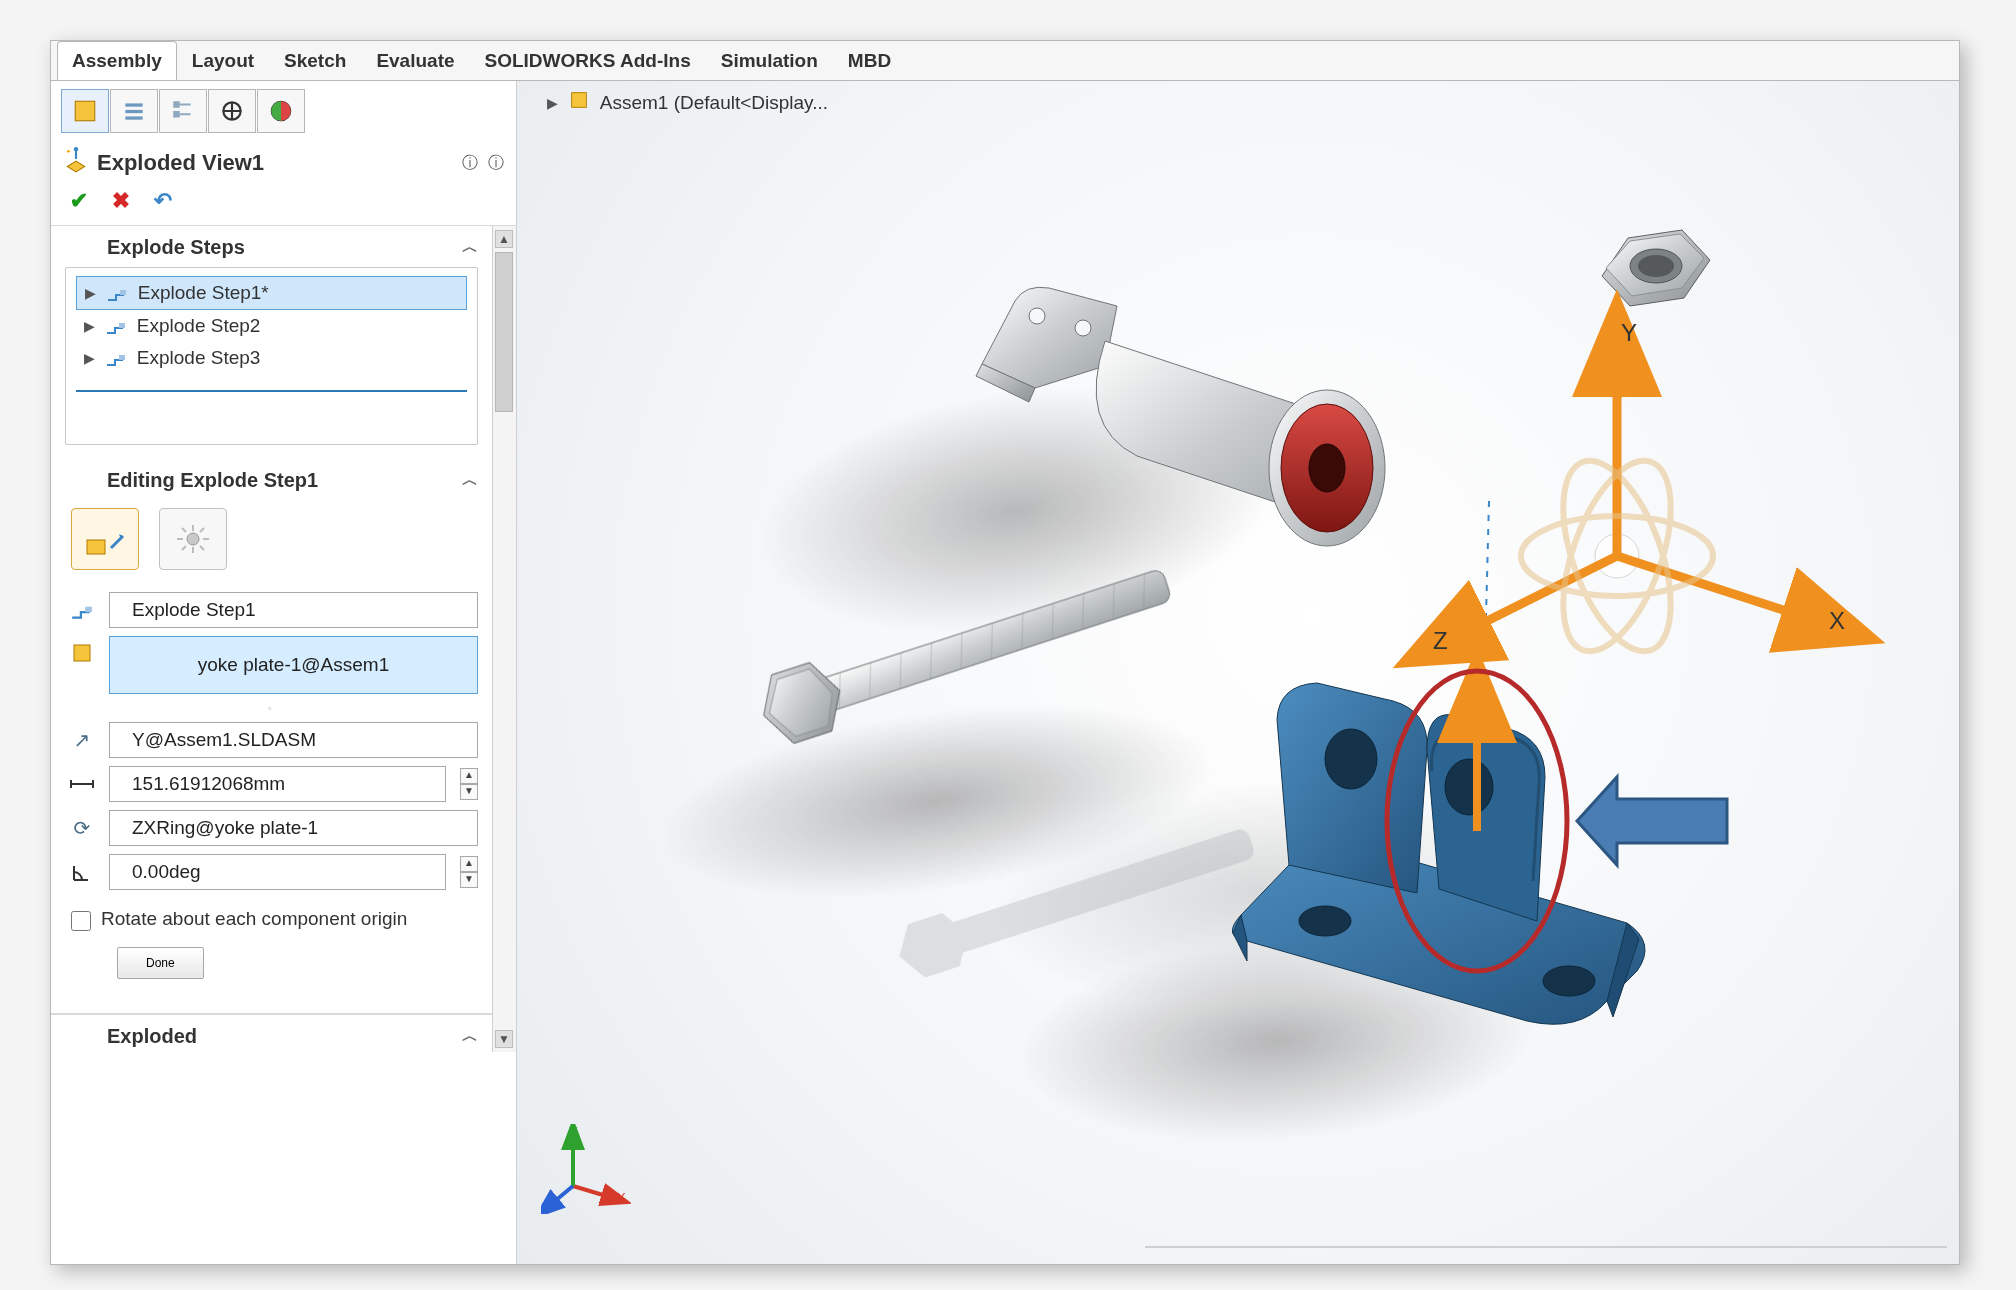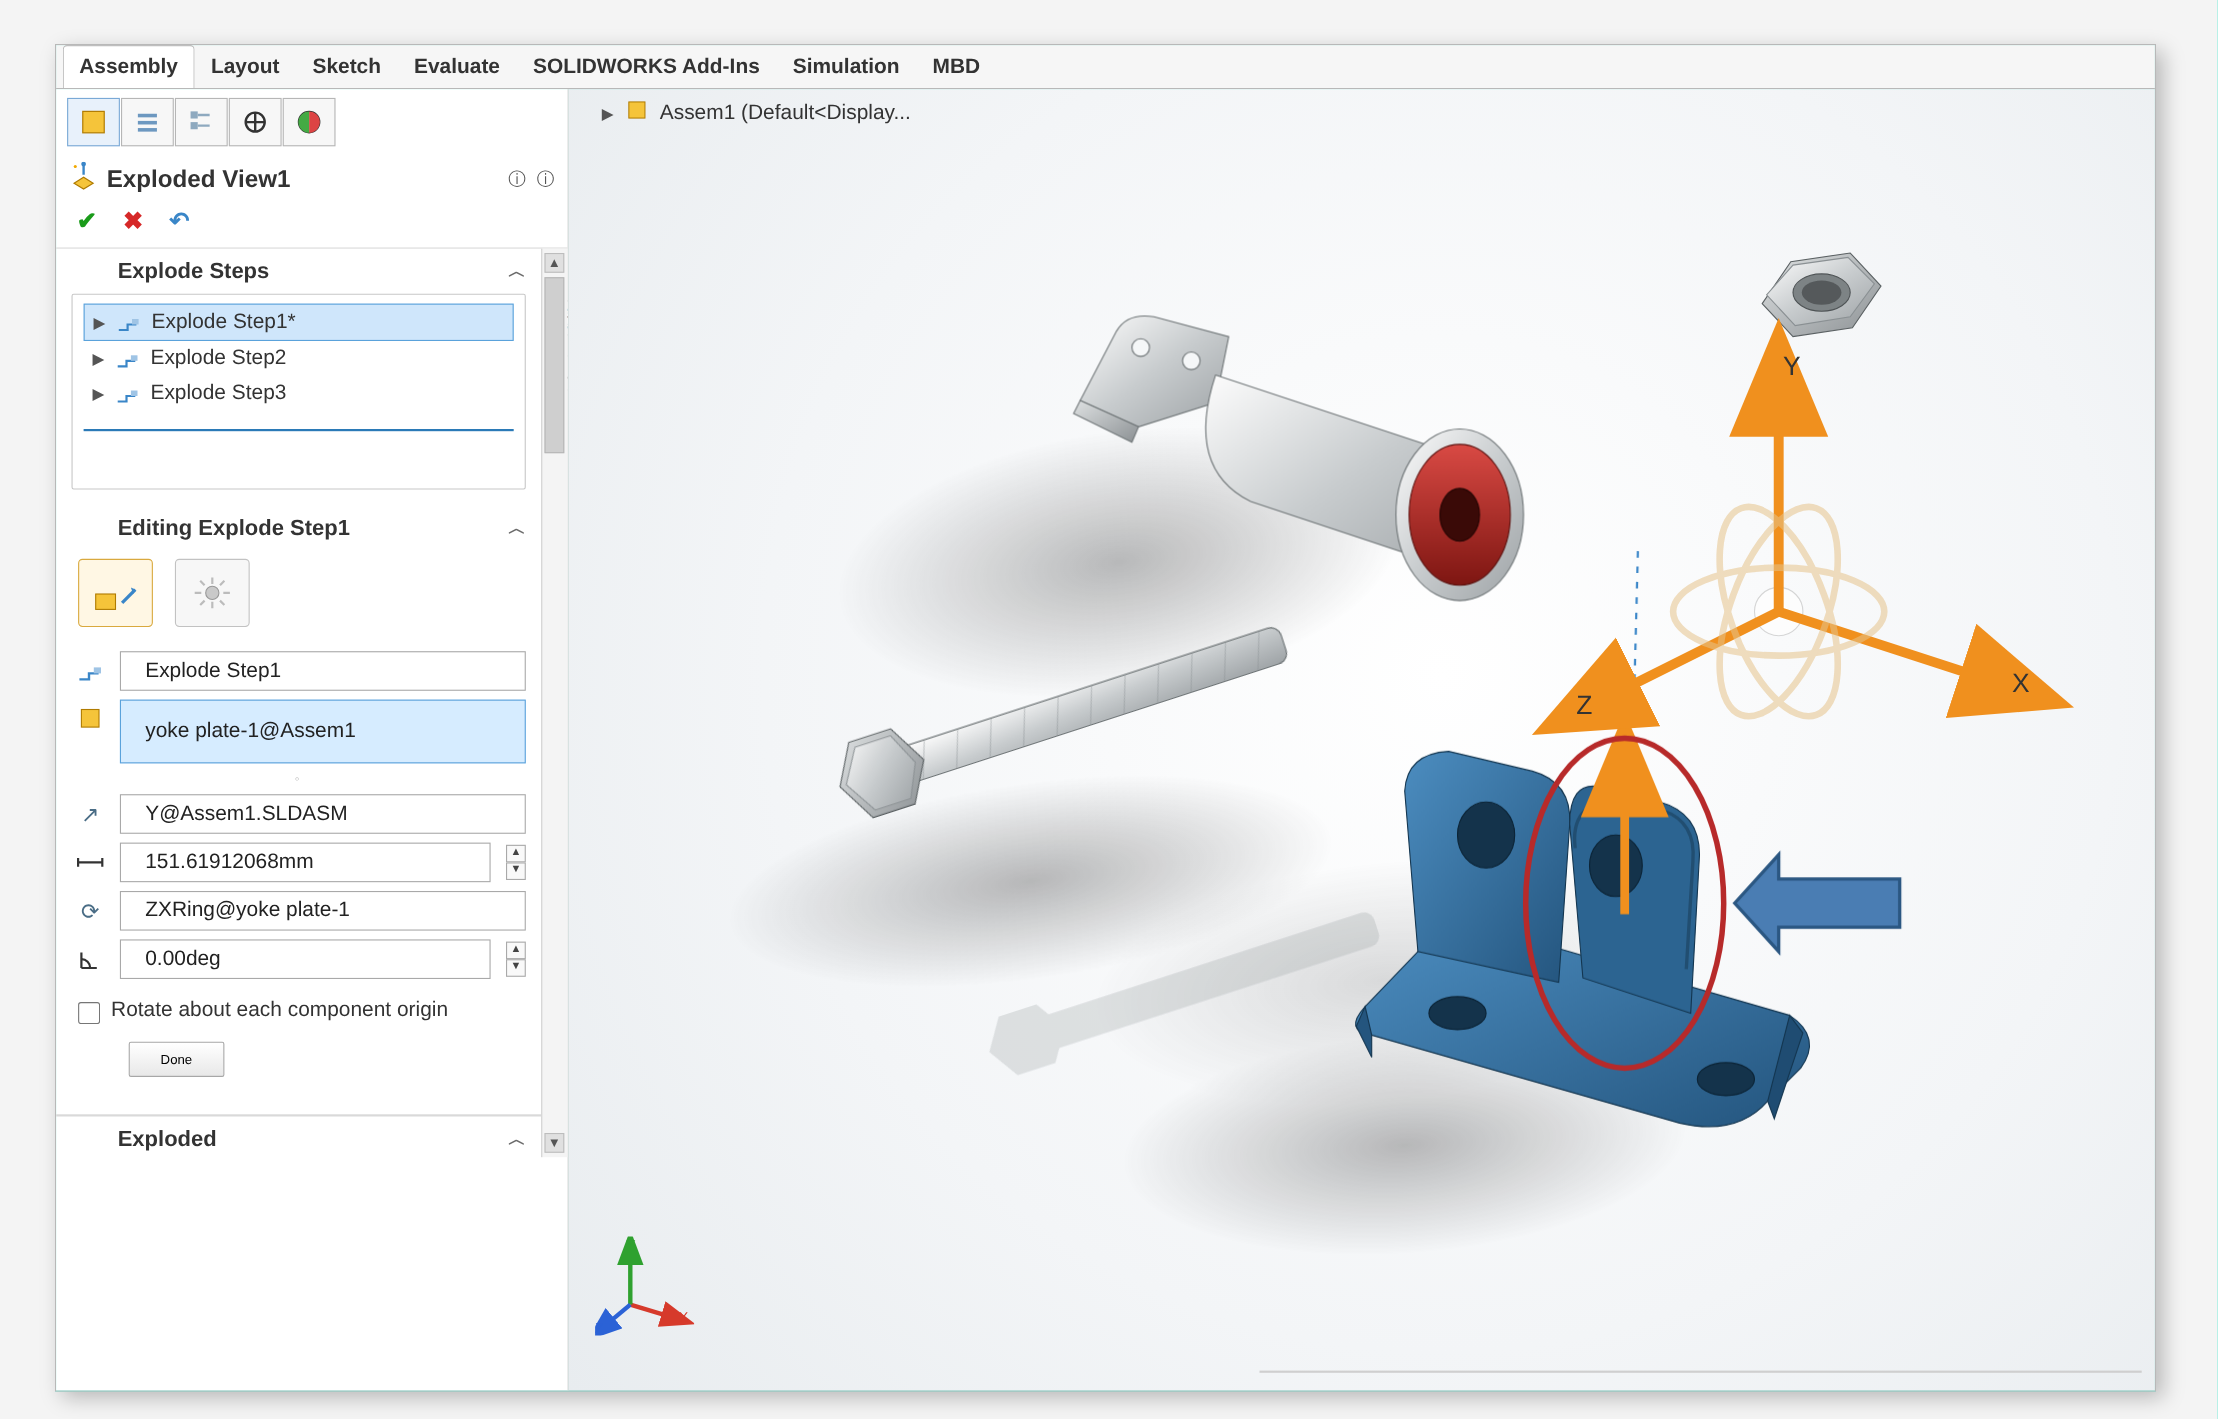--- a/index.html
+++ b/index.html
@@ -1,17 +1,17 @@
 <!DOCTYPE html>
 <html><head>
 <meta charset="utf-8">
 <style>
 * { box-sizing: border-box; margin: 0; padding: 0; font-family: "Segoe UI", Arial, sans-serif; }
 body { background: #f4f4f4; width: 2016px; height: 1290px; overflow: hidden; }
-.app-window { position: absolute; top: 40px; left: 50px; width: 1910px; height: 1225px; background: #5eead4; border: 1px solid #b8b8b8; box-shadow: 6px 6px 18px rgba(0,0,0,.25), 0 0 0 1px rgba(0,0,0,.04) inset; }
+.app-window { position: absolute; top: 40px; left: 50px; width: 1910px; height: 1225px; background: #000000; border: 1px solid #b8b8b8; box-shadow: 6px 6px 18px rgba(0,0,0,.25), 0 0 0 1px rgba(0,0,0,.04) inset; }
 .command-tabs { display:flex; align-items:center; height:40px; border-bottom:1px solid #b8b8b8; background:#f6f6f6; font-size:19px; color:#333; padding-left:6px; }
 .command-tabs .tab { padding: 8px 14px; border:1px solid transparent; border-bottom:none; cursor:pointer;font-weight:bold; }
 .command-tabs .tab.active { background:#fff; border-color:#b8b8b8; border-radius:4px 4px 0 0; font-weight:bold; }
 .heads-up { position:absolute; top:46px; right:18px; display:flex; gap:12px; align-items:center; }
 .heads-up .hu-icon { width:36px; height:36px; display:flex; align-items:center; justify-content:center; color:#4a6d86; font-size:22px; cursor:pointer; }
 .content { display:flex; height:calc(100% - 40px); }
 .left-panel { width:466px; border-right:1px solid #cfcfcf; display:flex; flex-direction:column; background:#fff; overflow:hidden; }
 .panel-toolbar { display:flex; gap:1px; padding:8px 10px 6px; }
 .panel-toolbar .pt-btn { width:48px; height:44px; border:1px solid #b6b6b6; background:#f7f7f7; display:flex; align-items:center; justify-content:center; cursor:pointer; }
 .panel-toolbar .pt-btn.active{ background:#e8f1fb; border-color:#7aa9d6; }
@@ -31,21 +31,21 @@
 .side-icons { position:absolute; right: -38px; top:6px; display:flex; flex-direction:column; gap:18px; }
 .side-icons .si { width:32px; height:32px; border:1px solid #c7c7c7; border-radius:16px; display:flex; align-items:center; justify-content:center; color:#555; cursor:pointer; font-size:17px; background:#f4f4f4; }
 .steps-wrapper { position:relative; }
 .edit-body { padding: 0 14px 20px; }
 .big-btn-row { display:flex; gap:20px; padding: 8px 6px 14px; }
 .big-btn { width:68px; height:62px; border:1px solid #c2c2c2; border-radius:4px; background:#f7f7f7; display:flex; align-items:center; justify-content:center; cursor:pointer; }
 .big-btn.active { border-color:#d9a93e; background:#fff7e4; }
 .labeled-input { display:flex; align-items:center; gap:10px; margin: 8px 0; }
 .labeled-input .li-icon { width:34px; height:34px; display:flex; align-items:center; justify-content:center; color:#4a6d86; font-size:20px; flex-shrink:0; }
 .labeled-input input { flex:1; height:36px; border:1px solid #a9a9a9; padding: 0 22px; font-size:19px; color:#222; background:#fff; }
-.labeled-input.highlight input { background:#d6ecff; border-color:#5aa2db; }
+.labeled-input.highlight input { background:#d6ecff; border-color:#5aa2db;text-align:center; }
 .spinner-col { display:flex; flex-direction:column; margin-left:4px; }
 .spinner-col .sp { width:18px; height:16px; border:1px solid #a9a9a9; background:#f9f9f9; font-size:10px; line-height:12px; text-align:center; cursor:pointer; color:#444; }
 .gripper { height:12px; display:flex; justify-content:center; align-items:center; color:#bbb; font-size:12px; letter-spacing:3px; }
 .checkbox-row { display:flex; align-items:flex-start; gap:10px; font-size:19px; color:#333; padding: 10px 6px; }
 .checkbox-row input[type=checkbox]{ width:20px; height:20px; margin-top:3px; }
 .done-btn { display:inline-block; padding: 8px 28px; border:1px solid #a7a7a7; background:linear-gradient(#fff,#e8e8e8); border-radius:2px; font-size:12px; cursor:pointer; margin:6px 0 0 52px; }
 .right-scrollbar { width:24px; border-left:1px solid #cfcfcf; background:#f4f4f4; position:relative; }
 .right-scrollbar .arrow { position:absolute; left:2px; width:18px; height:18px; background:#e0e0e0; border:1px solid #bdbdbd; font-size:12px; text-align:center; line-height:16px; color:#555; cursor:pointer; }
 .right-scrollbar .arrow.top { top:4px; }
 .right-scrollbar .arrow.bot { bottom:4px; }

